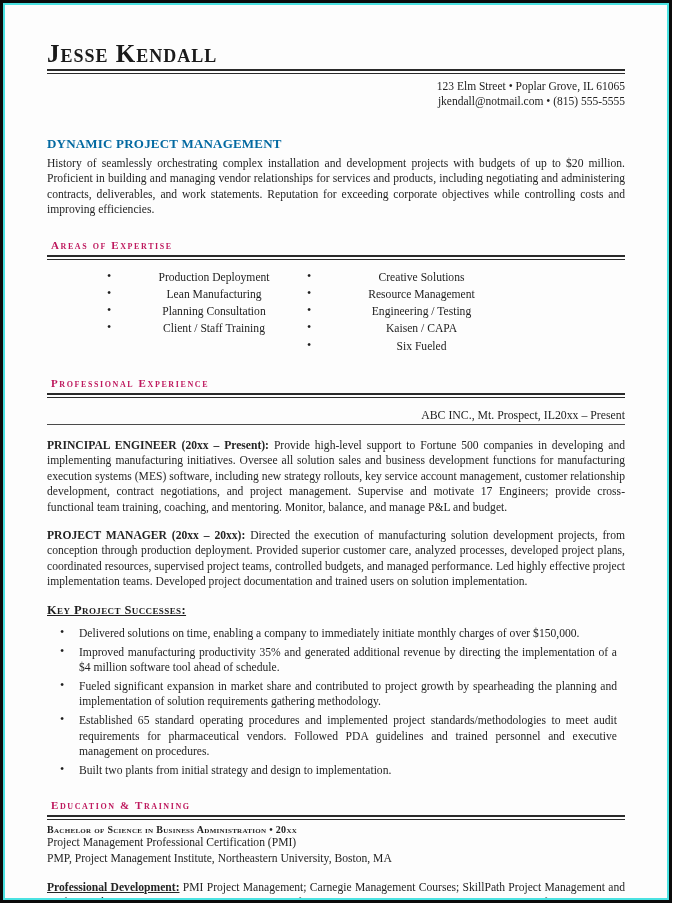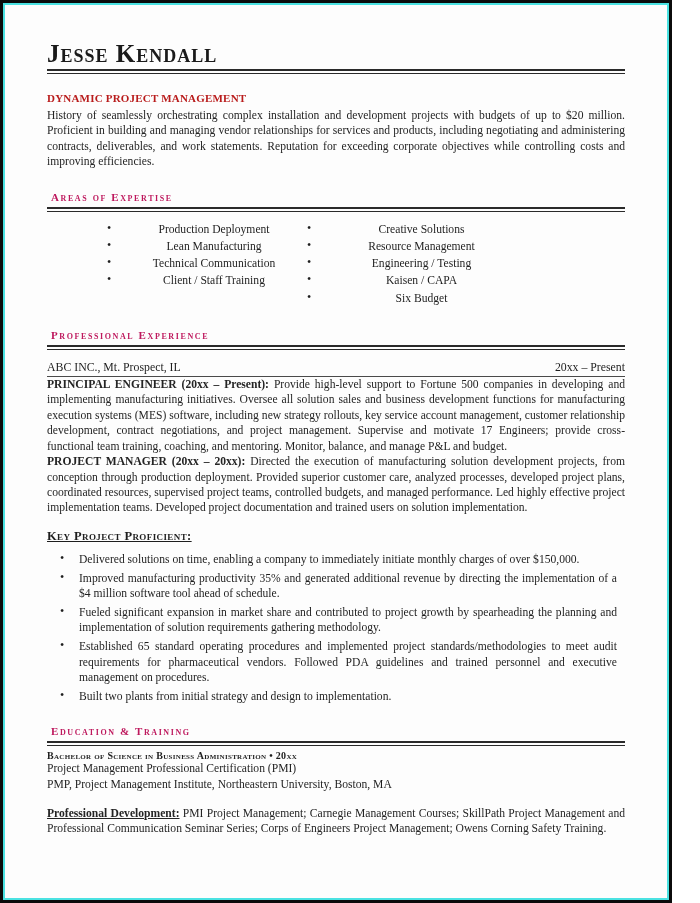--- a/index.html
+++ b/index.html
@@ -43,25 +43,25 @@
     margin-top: 3px;
   }
   .contact-block {
     text-align: right;
     font-size: 11.5px;
     line-height: 1.3;
     margin-top: 5px;
     color: #222;
   }
   .headline {
-    margin: 18px 0 4px 0;
-    font-size: 11px;
+    margin: 27px 0 4px 0;
+    font-size: 13px;
     font-weight: 700;
     letter-spacing: 0.2px;
-    color: #b91c1c;
+    color: #0369a1;
   }
   .body-text {
     font-size: 11.6px;
     line-height: 1.33;
     text-align: justify;
     color: #242424;
     margin: 0;
   }
 
   
@@ -100,27 +100,27 @@
     content: "•";
     position: absolute;
     left: 0;
     top: -1px;
     font-size: 12px;
   }
 
   
   .company-row {
     display: flex;
-    justify-content: space-between;
+    justify-content: flex-end;
     border-bottom: 1px solid #4a4a4a;
     font-size: 11.8px;
     margin-top: 10px;
     padding-bottom: 1px;
   }
-  .role-para { margin-top: 0; }
+  .role-para { margin-top: 13px; }
   .role-title { font-weight: 700; }
   .successes-heading {
     margin: 13px 0 5px 0;
     font-variant: small-caps;
     font-weight: 700;
     font-size: 12.5px;
     letter-spacing: 0.4px;
     text-decoration: underline;
   }
   ul.successes {
@@ -161,39 +161,43 @@
 </style>
 </head>
 <body>
 
 <div class="page-frame">
   <div class="page-inner-frame">
     <div class="content">
 
       <h1 class="person-name">Jesse Kendall</h1>
       <div class="rule-double"></div>
+      <div class="contact-block">
+        <div>123 Elm Street • Poplar Grove, IL 61065</div>
+        <div>jkendall@notmail.com • (815) 555-5555</div>
+      </div>
       <h2 class="headline">DYNAMIC PROJECT MANAGEMENT</h2>
       <p class="body-text">History of seamlessly orchestrating complex installation and development projects with budgets of up to $20 million. Proficient in building and managing vendor relationships for services and products, including negotiating and administering contracts, deliverables, and work statements. Reputation for exceeding corporate objectives while controlling costs and improving efficiencies.</p>
 
       <div class="section">
         <h3 class="section-heading">Areas of Expertise</h3>
         <div class="rule-double"></div>
         <div class="expertise-grid">
           <ul class="plain">
             <li>Production Deployment</li>
             <li>Lean Manufacturing</li>
-            <li>Technical Communication</li>
+            <li>Planning Consultation</li>
             <li>Client / Staff Training</li>
           </ul>
           <ul class="plain">
             <li>Creative Solutions</li>
             <li>Resource Management</li>
             <li>Engineering / Testing</li>
             <li>Kaisen / CAPA</li>
-            <li>Six Budget</li>
+            <li>Six Fueled</li>
           </ul>
         </div>
       </div>
 
       <div class="section">
         <h3 class="section-heading">Professional Experience</h3>
         <div class="rule-double"></div>
 
         <div class="company-row">
           <span>ABC INC., Mt. Prospect, IL</span>
@@ -203,21 +207,21 @@
         <p class="body-text role-para">
           <span class="role-title">PRINCIPAL ENGINEER (20xx – Present):</span>
           <span>Provide high-level support to Fortune 500 companies in developing and implementing manufacturing initiatives. Oversee all solution sales and business development functions for manufacturing execution systems (MES) software, including new strategy rollouts, key service account management, customer relationship development, contract negotiations, and project management. Supervise and motivate 17 Engineers; provide cross-functional team training, coaching, and mentoring. Monitor, balance, and manage P&amp;L and budget.</span>
         </p>
 
         <p class="body-text role-para">
           <span class="role-title">PROJECT MANAGER (20xx – 20xx):</span>
           <span>Directed the execution of manufacturing solution development projects, from conception through production deployment. Provided superior customer care, analyzed processes, developed project plans, coordinated resources, supervised project teams, controlled budgets, and managed performance. Led highly effective project implementation teams. Developed project documentation and trained users on solution implementation.</span>
         </p>
 
-        <h4 class="successes-heading">Key Project Proficient:</h4>
+        <h4 class="successes-heading">Key Project Successes:</h4>
         <ul class="successes">
           <li>Delivered solutions on time, enabling a company to immediately initiate monthly charges of over $150,000.</li>
           <li>Improved manufacturing productivity 35% and generated additional revenue by directing the implementation of a $4 million software tool ahead of schedule.</li>
           <li>Fueled significant expansion in market share and contributed to project growth by spearheading the planning and implementation of solution requirements gathering methodology.</li>
           <li>Established 65 standard operating procedures and implemented project standards/methodologies to meet audit requirements for pharmaceutical vendors. Followed PDA guidelines and trained personnel and executive management on procedures.</li>
           <li>Built two plants from initial strategy and design to implementation.</li>
         </ul>
       </div>
 
       <div class="section">

